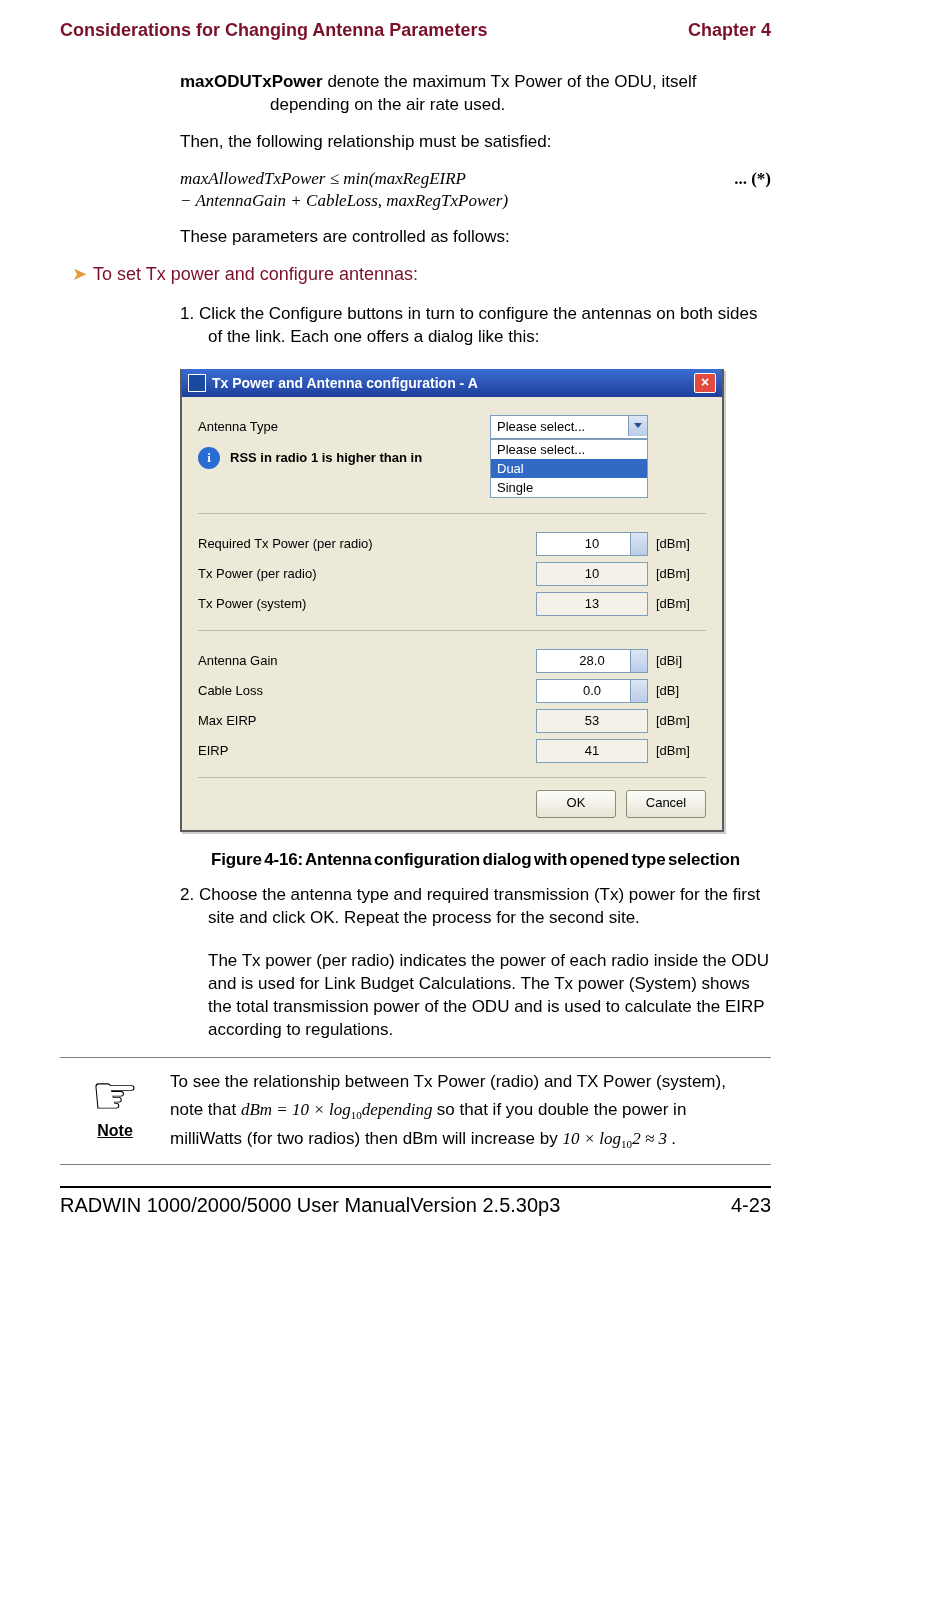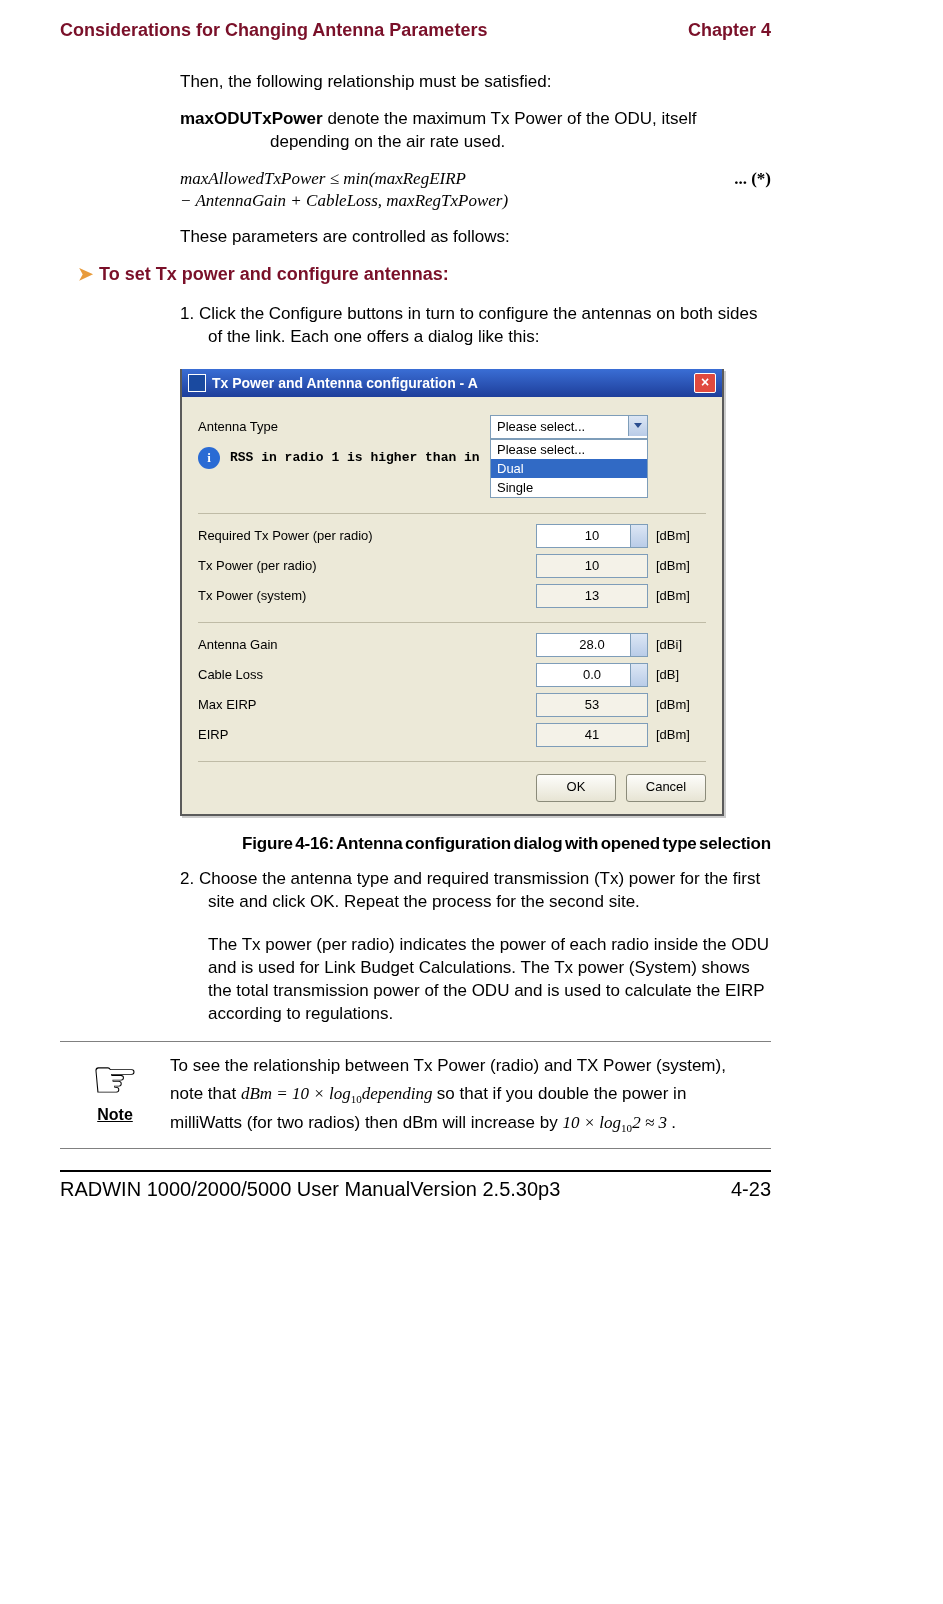--- a/index.html
+++ b/index.html
@@ -51,23 +51,23 @@
   }
   .eq-star {
     font-style: normal;
     font-weight: bold;
     position: absolute;
     right: 0;
     top: 0;
   }
   .section-lead {
     color: #7a1029;
-    font-weight: bold;
+    font-weight: normal;
     font-size: 18px;
-    margin: 14px 0 18px 18px;
+    margin: 14px 0 18px 12px;
   }
   .section-lead .arrow {
     color: #e89b3b;
     font-size: 18px;
     margin-right: 6px;
   }
   .step {
     font-size: 17px;
     line-height: 1.35;
     margin: 0 0 20px 0;
@@ -195,45 +195,45 @@
     width: 22px; height: 22px;
     border-radius: 50%;
     background: #2a6bd4;
     color: #fff;
     font-weight: bold;
     text-align: center;
     line-height: 22px;
     margin-right: 10px;
     font-family: Georgia, serif;
   }
-  .info-txt { font-weight: bold; font-family: Liberation Mono, monospace; }
+  .info-txt { font-weight: bold; }
   .group {
     border-top: 1px solid #bfbba6;
     margin-top: 14px;
-    padding-top: 4px;
+    padding-top: 12px;
   }
   .btn-row {
     display: flex; justify-content: flex-end;
     gap: 10px;
     border-top: 1px solid #bfbba6;
     margin-top: 14px; padding-top: 12px;
   }
   .btn {
     min-width: 78px; height: 26px;
     background: linear-gradient(#fdfdfb,#e7e4d4);
     border: 1px solid #8b8b7a;
     border-radius: 3px;
     text-align: center; line-height: 24px;
     font-size: 13px;
     cursor: pointer;
   }
   .fig-caption {
     font-weight: bold;
     font-size: 17px;
-    text-align: right;
+    text-align: center;
     margin: 18px 0 14px 0;
     letter-spacing: -0.2px;
     word-spacing: -2px;
   }
   
   .note-row {
     display: flex;
     align-items: flex-start;
     margin-top: 16px;
     border-top: 1px solid #808080;
@@ -278,26 +278,26 @@
 <body>
 <div class="page">
 
 <div class="hdr">
   <div class="hdr-left">Considerations for Changing Antenna Parameters</div>
   <div class="hdr-right">Chapter 4</div>
 </div>
 
 <div class="body-block">
 
-  <p class="para">Then, the following relationship must be satisfied:</p>
-
   <p class="para">
     <span class="term">maxODUTxPower</span><span> denote the maximum Tx Power of the ODU, itself</span>
     <span class="term-def">depending on the air rate used.</span>
   </p>
+
+  <p class="para">Then, the following relationship must be satisfied:</p>
 
   <div class="equation">
     <span>maxAllowedTxPower ≤ min(maxRegEIRP</span>
     <span class="eq-star">... (*)</span><br>
     <span> − AntennaGain + CableLoss, maxRegTxPower)</span>
   </div>
 
   <p class="para">These parameters are controlled as follows:</p>
 </div>
 

